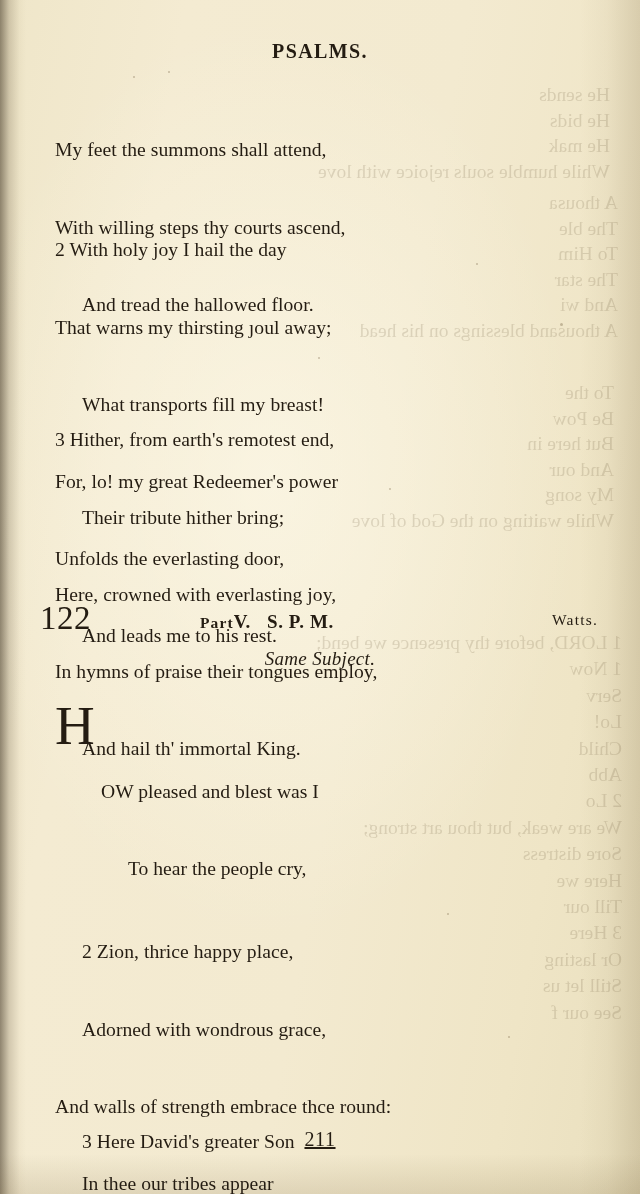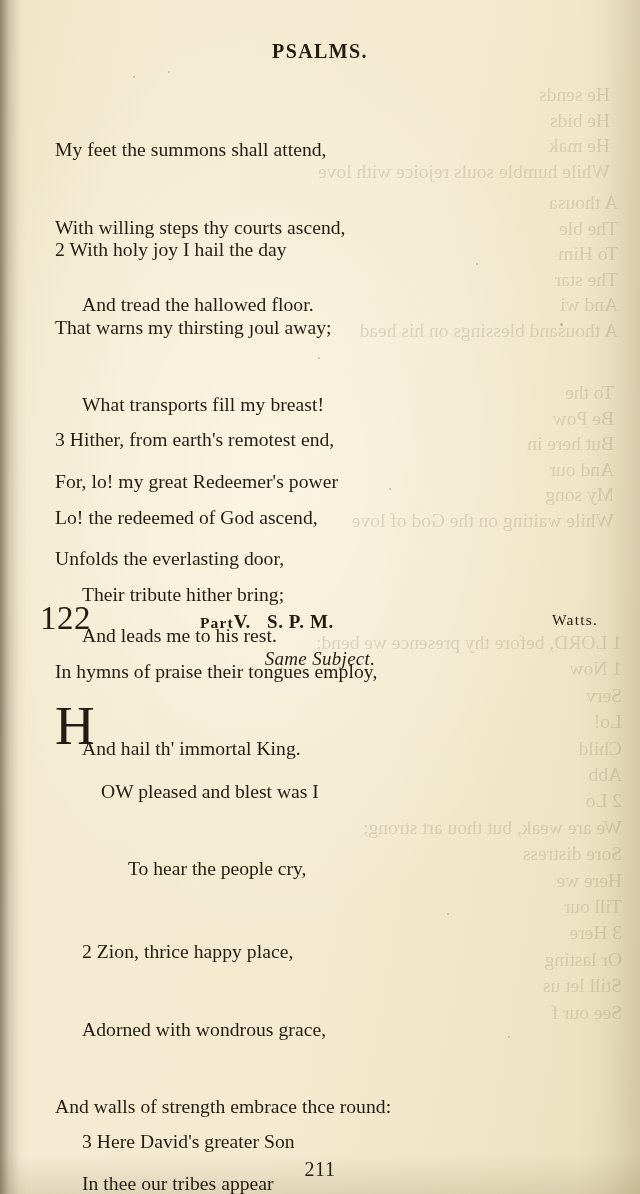--- a/index.html
+++ b/index.html
@@ -235,22 +235,22 @@
       <span class="l">2 With holy joy I hail the day</span>
       <span class="l">That warns my thirsting ȷoul away;</span>
       <span class="l i1">What transports fill my breast!</span>
       <span class="l">For, lo! my great Redeemer's power</span>
       <span class="l">Unfolds the everlasting door,</span>
       <span class="l i1">And leads me to his rest.</span>
     </div>
 
     <div class="verse" style="top:376px;">
       <span class="l">3 Hither, from earth's remotest end,</span>
-      <span class="l">Lo! the redeemed of God ascend,</span>
       <span class="l i1">Their tribute hither bring;</span>
+      <span class="l">Here, crowned with everlasting joy,</span>
       <span class="l">In hymns of praise their tongues employ,</span>
       <span class="l i1">And hail th' immortal King.</span>
     </div>
 
     <div class="hymn-head" style="top:600px; height:42px;">
       <span class="hymn-num">122</span>
       <span class="hymn-meta"><span class="sc">Part</span><span class="cap">V.</span>&nbsp;&nbsp;&nbsp;<span class="cap">S. P. M.</span></span>
       <span class="hymn-author">Watts.</span>
     </div>
 
@@ -270,21 +270,21 @@
       <span class="l i1">In thee our tribes appear</span>
       
       
     </div>
 
     <div class="verse" style="top:1078px;">
       <span class="l i1">3 Here David's greater Son</span>
       
     </div>
 
-    <div class="folio" style="top:1158px;">211</div>
+    <div class="folio" style="top:1128px;text-decoration:underline;">211</div>
 
   </div>
 
   <span class="speck" style="left:133px; top:76px; width:2px; height:2px;"></span>
   <span class="speck" style="left:168px; top:71px; width:2px; height:2px;"></span>
   <span class="speck" style="left:476px; top:263px; width:2px; height:2px;"></span>
   <span class="speck" style="left:560px; top:323px; width:3px; height:3px;"></span>
   <span class="speck" style="left:318px; top:357px; width:2px; height:2px;"></span>
   <span class="speck" style="left:389px; top:488px; width:2px; height:2px;"></span>
   <span class="speck" style="left:242px; top:789px; width:2px; height:2px;"></span>

